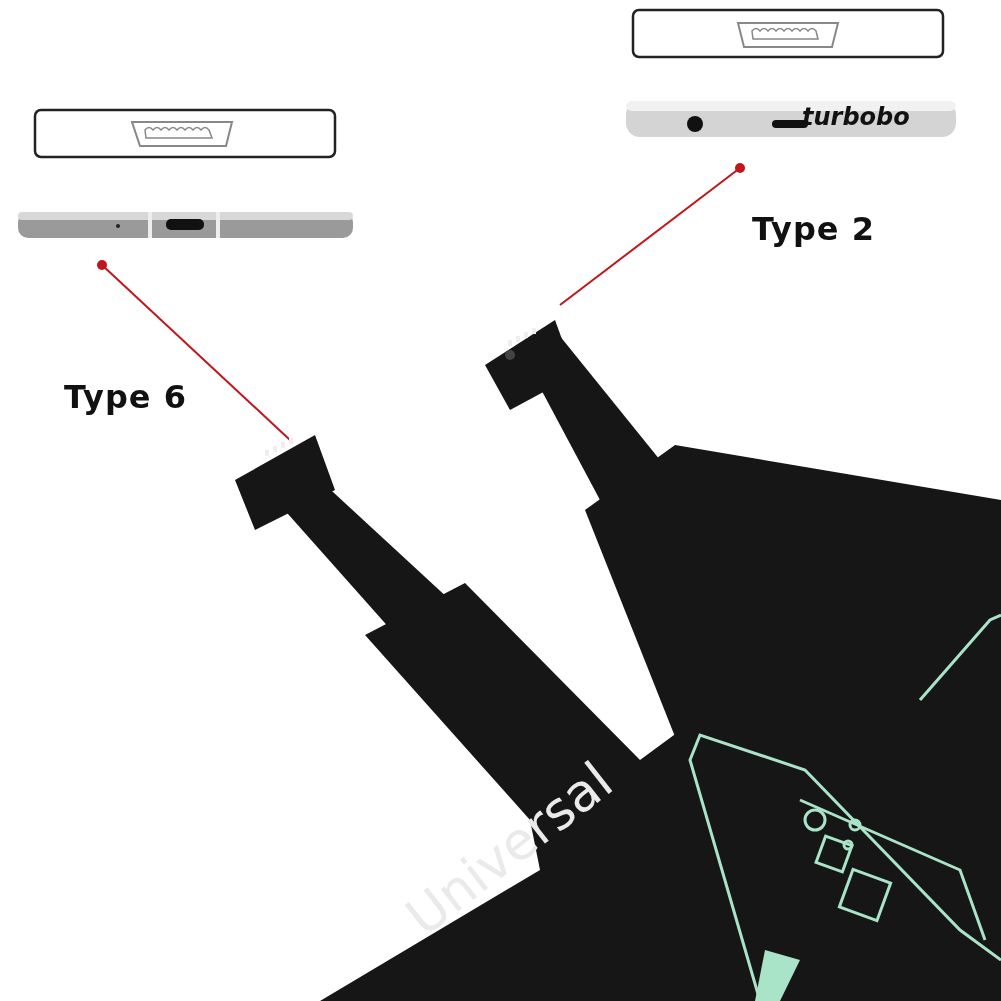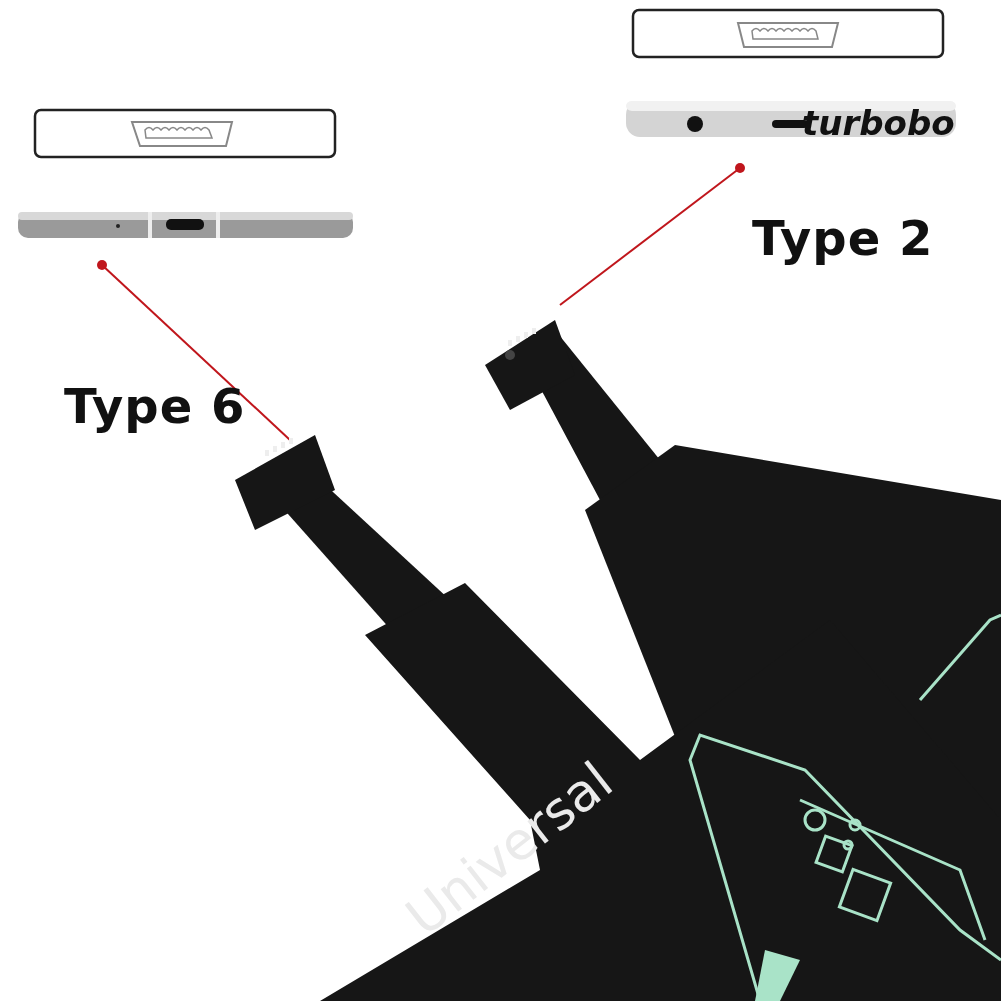--- a/index.html
+++ b/index.html
@@ -1,19 +1,19 @@
 <!DOCTYPE html>
 <html><head>
 <meta charset="utf-8">
 <style>
   html, body { margin:0; padding:0; }
   body { width:1001px; height:1001px; background:#ffffff; overflow:hidden; position:relative; font-family:"Liberation Sans", sans-serif; }
   .abs { position:absolute; }
-  .label-type { font-family:"DejaVu Sans", sans-serif; font-weight:bold; color:#111; font-size:48px; letter-spacing:1px; }
-  .watermark { font-family:"DejaVu Sans", sans-serif; font-style:italic; font-weight:bold; font-size:34px; color:#111; }
+  .label-type { font-family:"DejaVu Sans", sans-serif; font-weight:bold; color:#111; font-size:32px; letter-spacing:1px; }
+  .watermark { font-family:"DejaVu Sans", sans-serif; font-style:italic; font-weight:bold; font-size:24px; color:#111; }
   .universal { font-family:"DejaVu Sans", sans-serif; color:#eaeaea; font-size:52px; }
   svg { position:absolute; left:0; top:0; }
 </style>
 </head>
 <body>
 
 <svg width="1001" height="1001" viewBox="0 0 1001 1001">
 
   <g>
     <rect x="35" y="110" width="300" height="47" rx="6" fill="#fff" stroke="#222" stroke-width="2.5"></rect>

